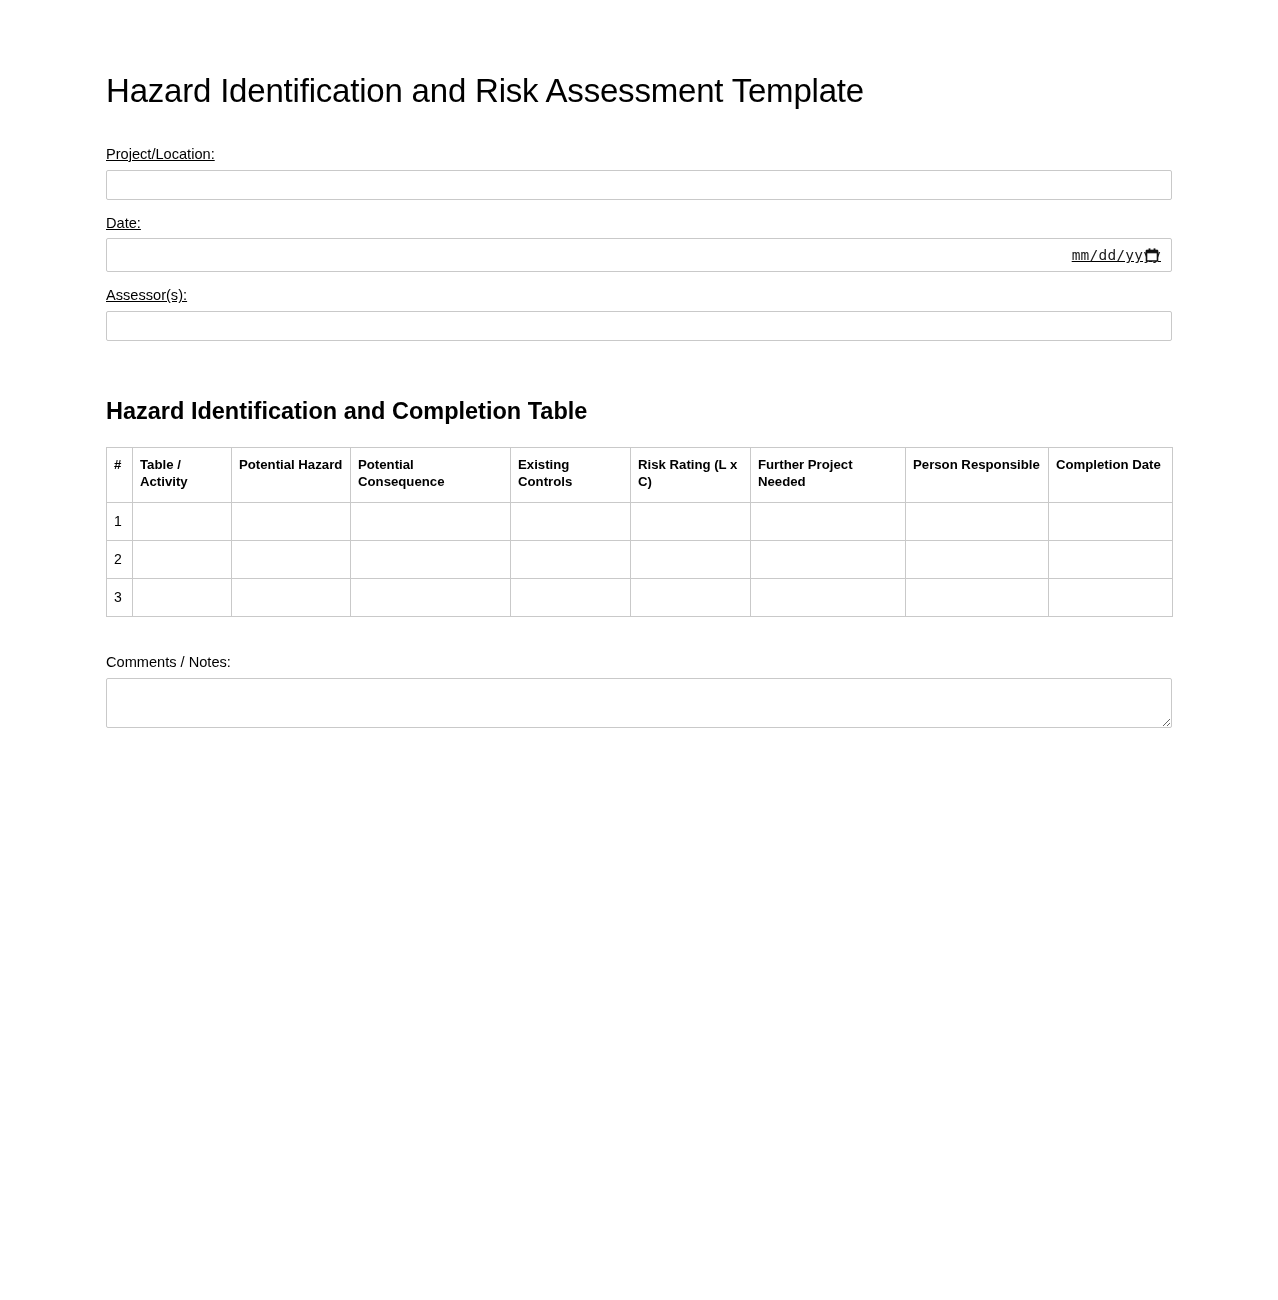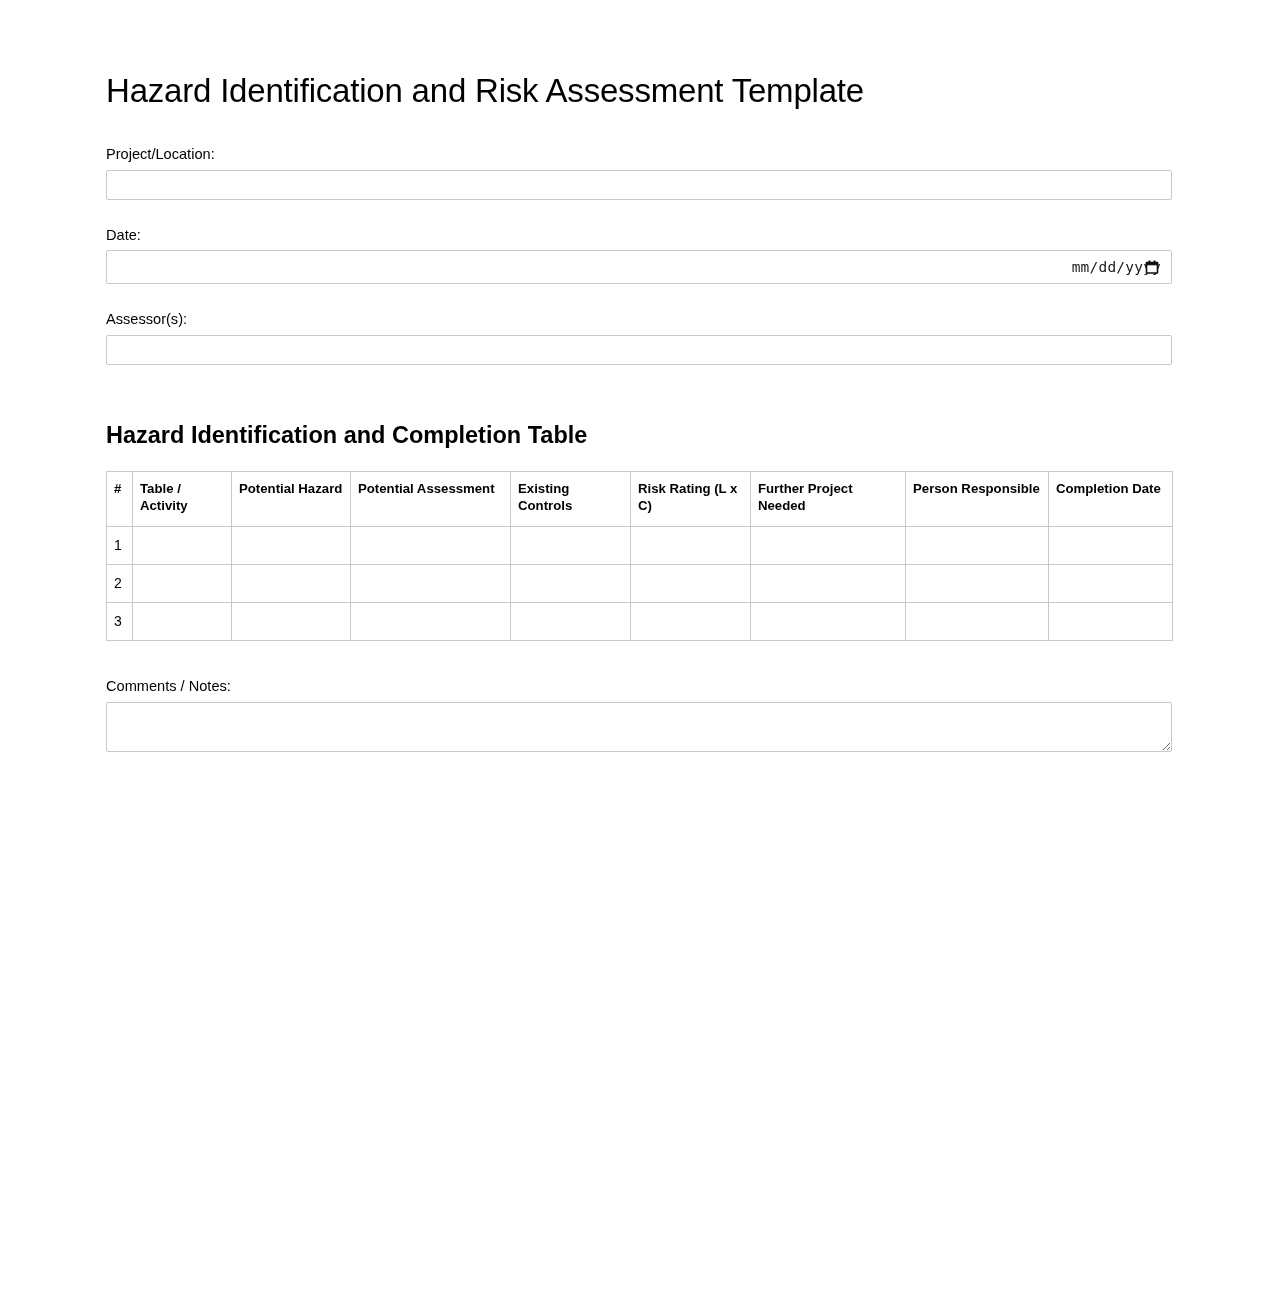--- a/index.html
+++ b/index.html
@@ -26,21 +26,22 @@
   .doc-title {
     font-size: 33px;
     font-weight: normal;
     line-height: 1.18;
     letter-spacing: -0.2px;
     margin: 0 0 34px 0;
     color: #000;
   }
 
   .field-block {
-    margin: 0 0 26px 0;
+    margin: 0 0 14px 0;
+    text-decoration: underline;
   }
 
   .field-label {
     display: block;
     font-size: 14.6px;
     line-height: 1.35;
     color: #000;
     margin: 0 0 5px 0;
   }
 
@@ -206,21 +207,21 @@
         <col class="c-risk">
         <col class="c-furth">
         <col class="c-pers">
       <col class="c-date">
     </colgroup>
     <thead>
       <tr>
         <th>#</th>
         <th>Table / Activity</th>
         <th>Potential Hazard</th>
-        <th>Potential Assessment</th>
+        <th>Potential Consequence</th>
         <th>Existing Controls</th>
         <th>Risk Rating (L x C)</th>
         <th>Further Project Needed</th>
         <th>Person Responsible</th>
         <th>Completion Date</th>
       </tr>
     </thead>
     <tbody>
       <tr>
         <td class="row-num">1</td>

